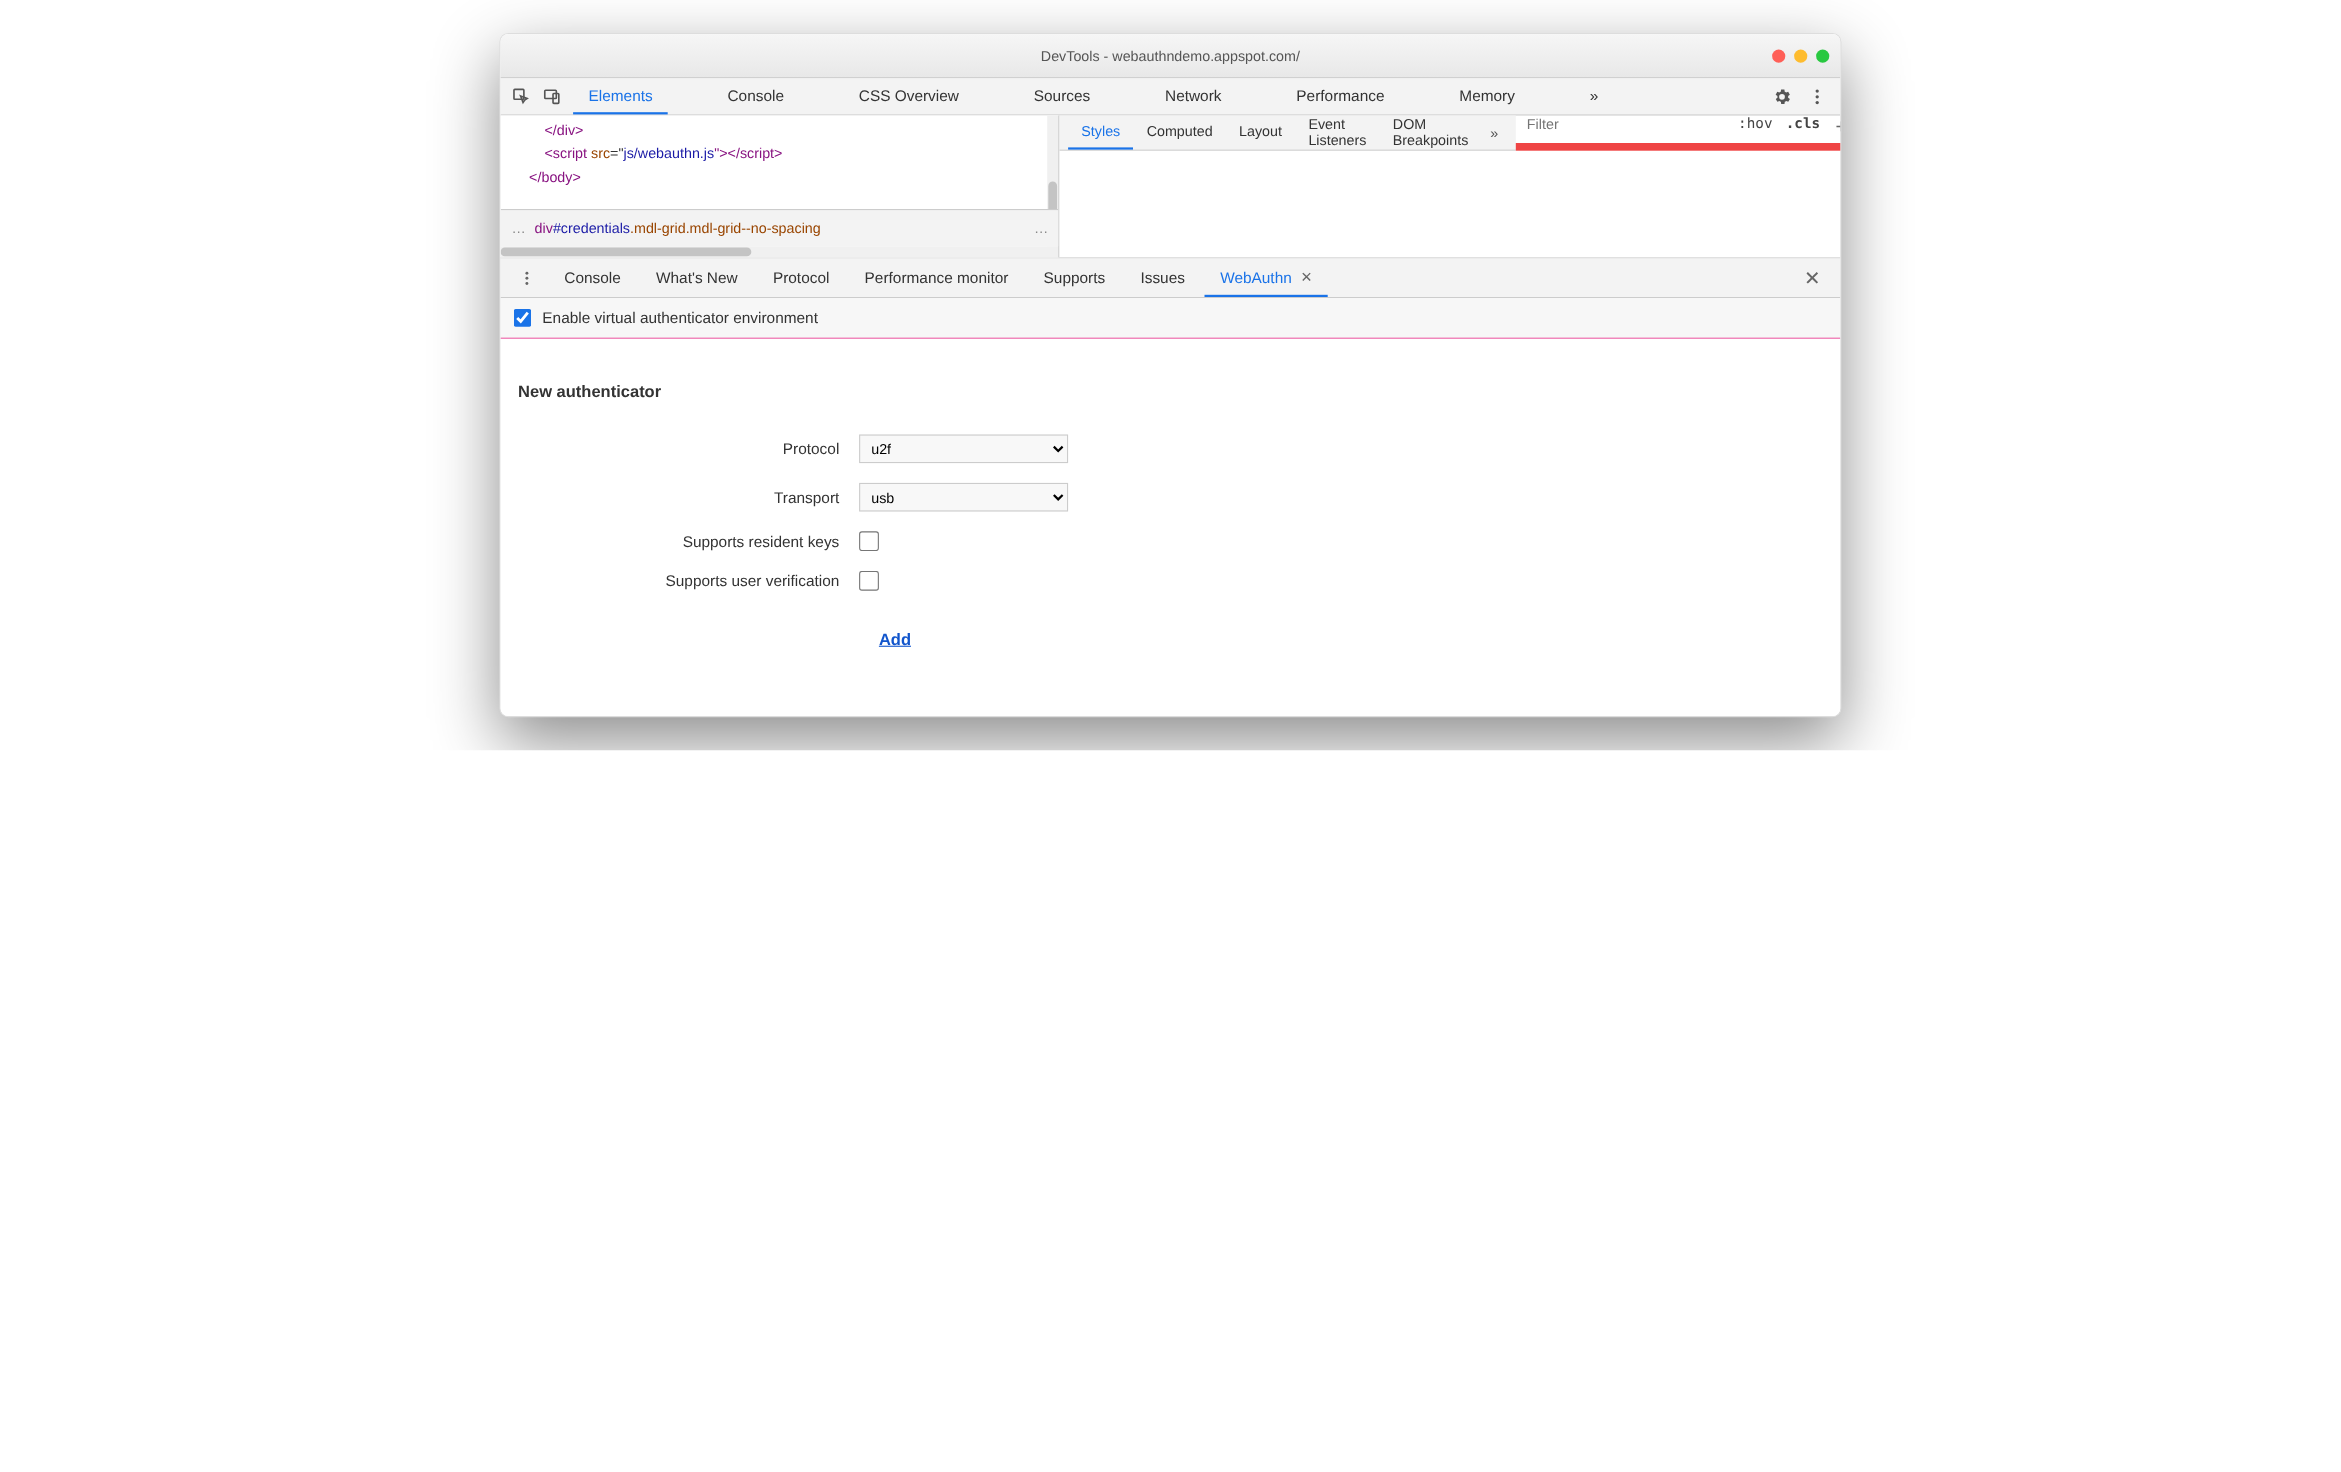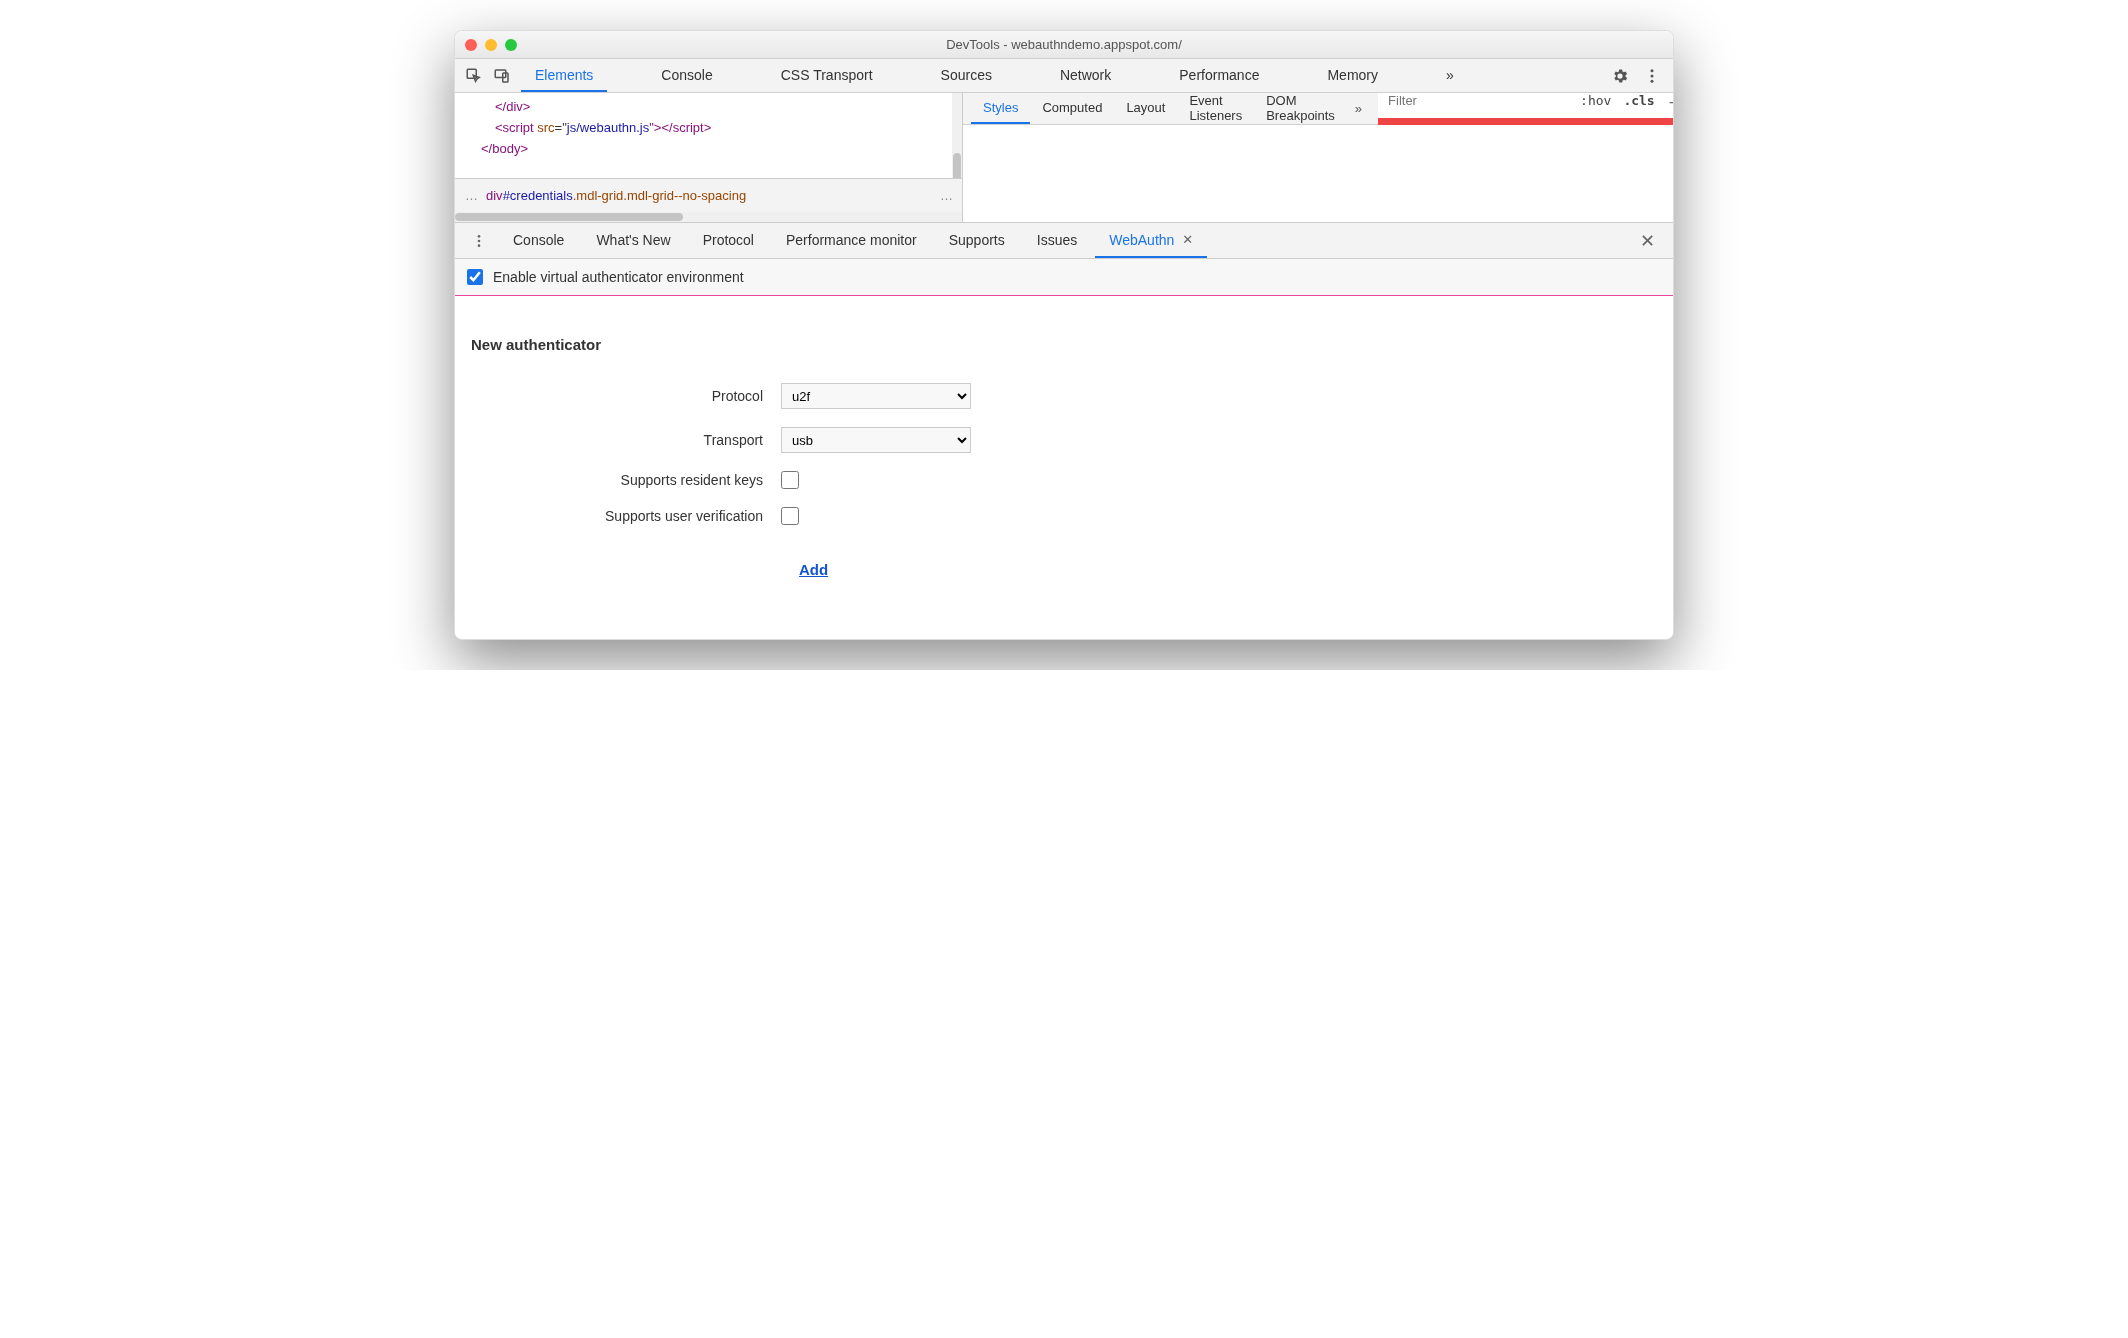--- a/index.html
+++ b/index.html
@@ -1,18 +1,18 @@
 <!DOCTYPE html>
 <html><head>
 <meta charset="utf-8">
 <style>
 * { margin: 0; padding: 0; box-sizing: border-box; font-family: -apple-system, BlinkMacSystemFont, "Segoe UI", Helvetica, Arial, sans-serif; }
 body { background: #fff; display: flex; align-items: flex-start; justify-content: center; }
 .window { width: 1220px; margin: 30px auto; background: #fff; border-radius: 8px; box-shadow: 0 22px 60px rgba(0,0,0,.45); overflow: hidden; border: 1px solid #ddd; }
-.titlebar { height: 28px; background: linear-gradient(#f6f6f6,#e8e8e8); border-bottom: 1px solid #d0d0d0; display: flex; align-items: center; padding: 0 10px; position: relative; }
+.titlebar { height: 40px; background: linear-gradient(#f6f6f6,#e8e8e8); border-bottom: 1px solid #d0d0d0; display: flex; align-items: center; padding: 0 10px; position: relative; justify-content: flex-end; }
 .traffic { display: flex; gap: 8px; }
 .traffic span { width: 12px; height: 12px; border-radius: 50%; display: inline-block; }
 .t-red { background: #ff5f57; } .t-yellow { background: #febc2e; } .t-green { background: #28c840; }
 .title { position: absolute; left: 0; right: 0; text-align: center; font-size: 13px; color: #555; }
 .toolbar { display: flex; align-items: center; border-bottom: 1px solid #d0d0d0; background: #f3f3f3; height: 34px; }
 .toolbar .tool-icons { display: flex; align-items: center; padding: 0 10px; gap: 10px; }
 .toolbar .icon { width: 18px; height: 18px; color: #555; display: flex; align-items: center; justify-content: center; }
 .tabs { display: flex; align-items: stretch; height: 100%; gap: 40px; }
 .tabs .tab { padding: 0 14px; font-size: 14px; color: #333; display: flex; align-items: center; cursor: pointer; border-bottom: 2px solid transparent; }
 .tabs .tab.active { color: #1a73e8; border-bottom-color: #1a73e8; }
@@ -84,21 +84,21 @@
       <span class="icon">
         <svg viewBox="0 0 24 24" width="18" height="18" fill="none" stroke="currentColor" stroke-width="2">
             <rect x="3" y="4" width="14" height="10" rx="1"></rect>
             <rect x="13" y="8" width="7" height="12" rx="1"></rect>
           </svg>
       </span>
     </div>
     <div class="tabs">
       <div class="tab active">Elements</div>
       <div class="tab">Console</div>
-      <div class="tab">CSS Transport</div>
+      <div class="tab">CSS Overview</div>
       <div class="tab">Sources</div>
       <div class="tab">Network</div>
       <div class="tab">Performance</div>
       <div class="tab">Memory</div>
       <div class="tab triangles">»</div>
     </div>
     <div class="right">
       <span class="icon">
         <svg viewBox="0 0 24 24" width="20" height="20" fill="#555">
             <path d="M19.4 13a7.5 7.5 0 0 0 .1-1 7.5 7.5 0 0 0-.1-1l2.1-1.6-2-3.5-2.5 1a7.4 7.4 0 0 0-1.7-1l-.4-2.6h-4l-.4 2.6a7.4 7.4 0 0 0-1.7 1l-2.5-1-2 3.5L6.5 11a7.5 7.5 0 0 0-.1 1 7.5 7.5 0 0 0 .1 1l-2.1 1.6 2 3.5 2.5-1a7.4 7.4 0 0 0 1.7 1l.4 2.6h4l.4-2.6a7.4 7.4 0 0 0 1.7-1l2.5 1 2-3.5Zm-7.4 2.5A3.5 3.5 0 1 1 15.5 12 3.5 3.5 0 0 1 12 15.5Z"></path>

